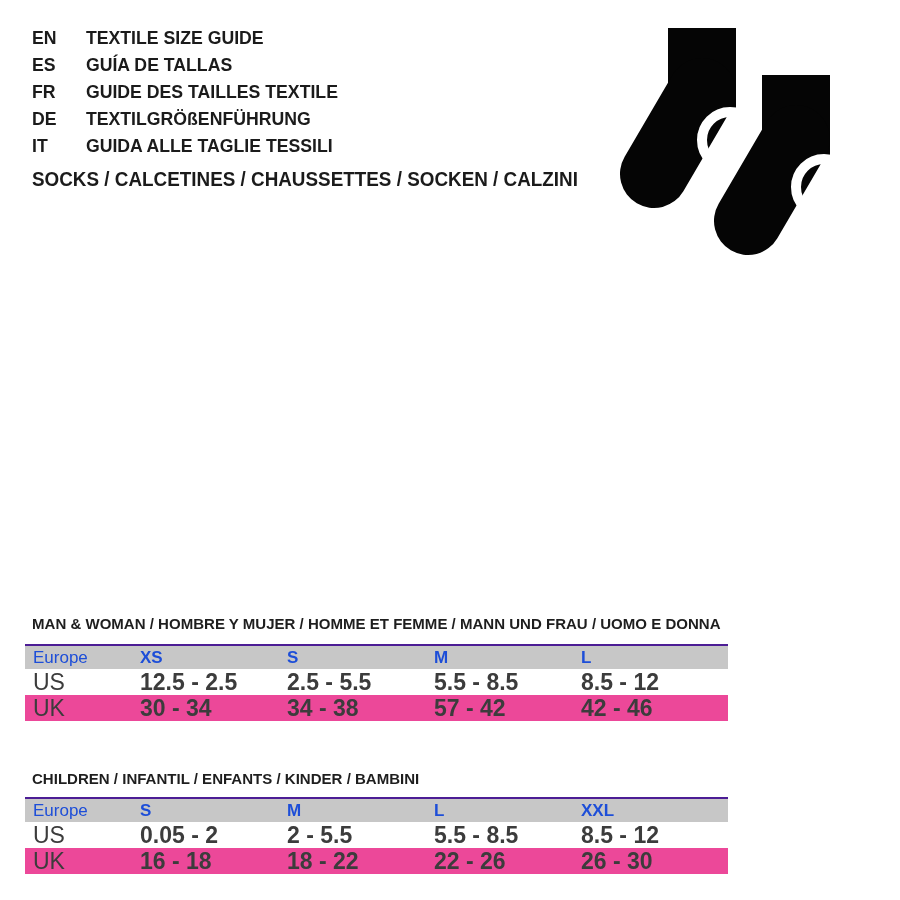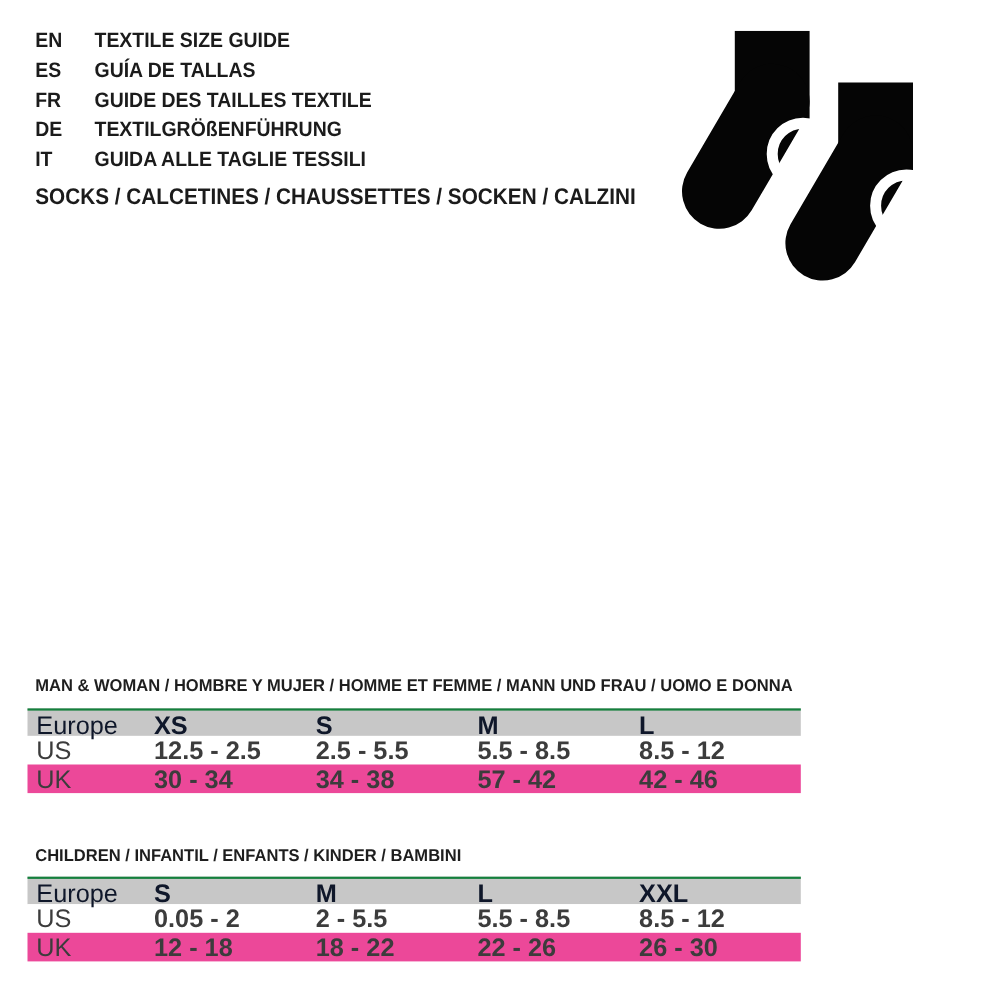--- a/index.html
+++ b/index.html
@@ -26,22 +26,22 @@
                  transform:scaleX(0.97); transform-origin:left center; }
   #title-adults { top:615px; }
   #title-children { top:770px; }
 
   .size-table { position:absolute; left:25px; width:703px; }
   #table-adults { top:644px; }
   #table-children { top:797px; }
 
   .t-row { display:grid; grid-template-columns:115px 147px 147px 147px 147px;
            align-items:center; }
-  .t-head { background:#c7c7c7; border-top:2px solid #15803d; height:25px;
-            font-size:23px; color:#0f172a; }
+  .t-head { background:#c7c7c7; border-top:2px solid #4c1d95; height:25px;
+            font-size:17px; color:#1d4ed8; }
   .t-data { height:26px; font-size:23px; color:#3c3c3c; background:#ffffff; }
   .t-data.alt { background:#ec4899; }
   .cell-label { text-align:left; padding-left:8px; }
   .cell-val { text-align:left;font-weight:bold; }
 </style>
 </head>
 <body>
 
 <div class="lang-block">
   <div class="lang-row">
@@ -126,18 +126,18 @@
   </div>
   <div class="t-row t-data">
     <span class="cell-label">US</span>
     <span class="cell-val">0.05 - 2</span>
     <span class="cell-val">2 - 5.5</span>
     <span class="cell-val">5.5 - 8.5</span>
     <span class="cell-val">8.5 - 12</span>
   </div>
   <div class="t-row t-data alt">
     <span class="cell-label">UK</span>
-    <span class="cell-val">12 - 18</span>
+    <span class="cell-val">16 - 18</span>
     <span class="cell-val">18 - 22</span>
     <span class="cell-val">22 - 26</span>
     <span class="cell-val">26 - 30</span>
   </div>
 </div>
 
 </body></html>

